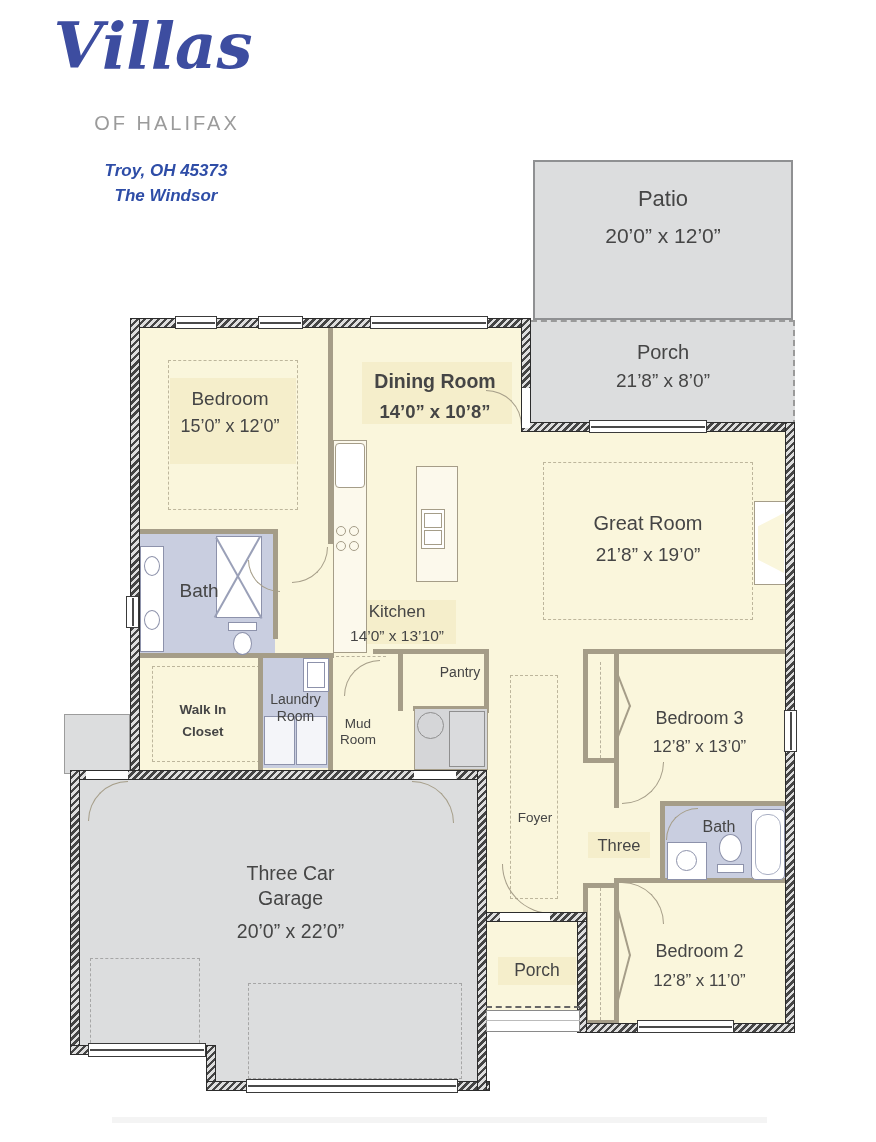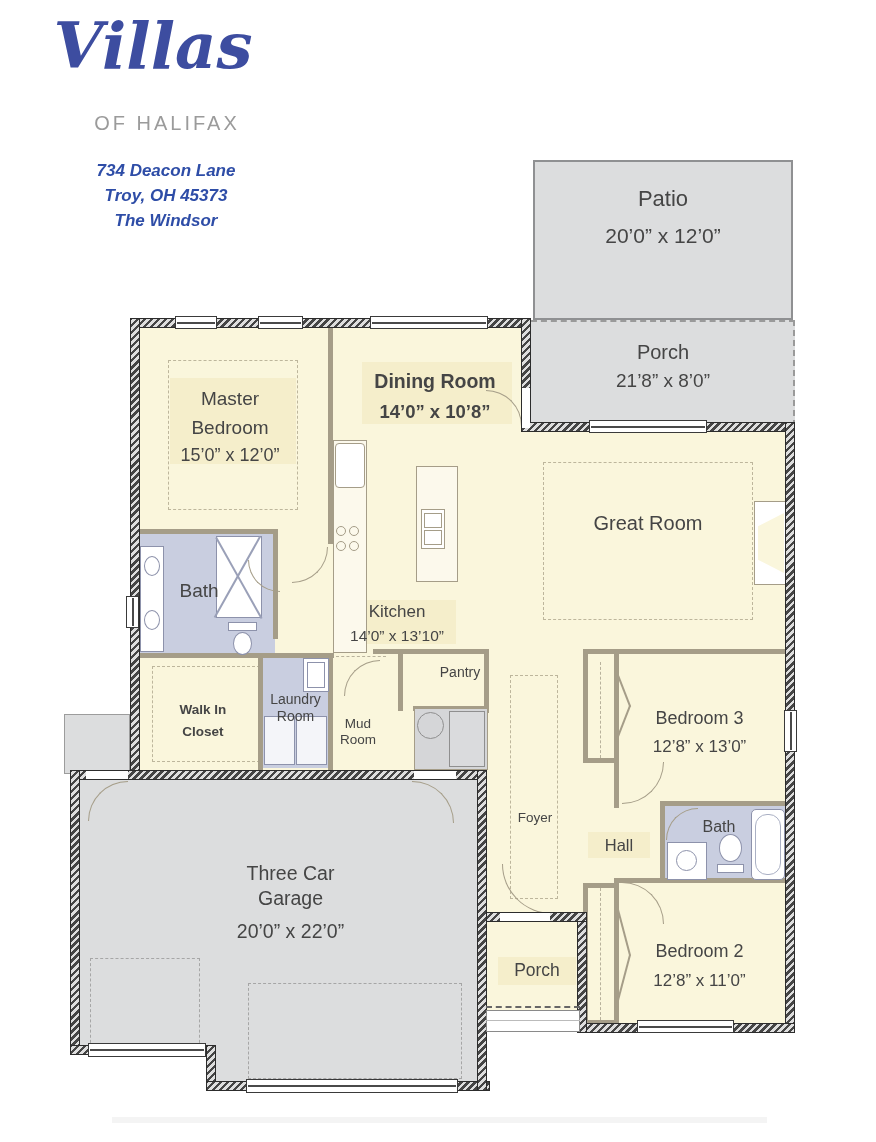--- a/index.html
+++ b/index.html
@@ -30,21 +30,20 @@
   .hdr-addr{color:#2e4da7;font-weight:bold;font-style:italic;text-align:center;}
 </style>
 </head>
 <body>
 
 <div id="page">
 
   <div class="abs hdr-script" style="left:28px;top:8px;width:250px;font-size:64px;">Villas</div>
   <div class="abs hdr-sub" style="left:62px;top:112px;width:210px;font-size:20px;">of Halifax</div>
   <div class="abs hdr-addr" style="left:42px;top:158px;width:248px;font-size:17px;line-height:25px;">
-    <div>734 Deacon Lane</div>
     <div>Troy, OH 45373</div>
     <div>The Windsor</div>
   </div>
 
   <div class="abs con" style="left:533px;top:160px;width:260px;height:160px;border:2px solid #8f9092;"></div>
   <div class="abs con" style="left:531px;top:320px;width:264px;height:106px;border-top:2px dashed #9a9a9a;border-right:2px dashed #9a9a9a;"></div>
   <div class="abs con" style="left:64px;top:714px;width:66px;height:60px;border:1px solid #9c9c9c;"></div>
   <div class="abs con" style="left:74px;top:774px;width:412px;height:276px;"></div>
   <div class="abs con" style="left:211px;top:1050px;width:275px;height:36px;"></div>
 
@@ -183,30 +182,30 @@
 
   <div class="abs lbl" style="left:533px;top:186px;width:260px;">
     <div style="font-size:22px;">Patio</div>
     <div style="font-size:21px;margin-top:12px;">20’0” x 12’0”</div>
   </div>
   <div class="abs lbl" style="left:531px;top:341px;width:264px;">
     <div style="font-size:20px;">Porch</div>
     <div style="font-size:19px;margin-top:6px;">21’8” x 8’0”</div>
   </div>
   <div class="abs lbl" style="left:160px;top:384px;width:140px;">
-    <div style="font-size:19px;line-height:29px;">Master</div>
     <div style="font-size:19px;line-height:29px;">Bedroom</div>
     <div style="font-size:18px;margin-top:3px;">15’0” x 12’0”</div>
   </div>
   <div class="abs lbl" style="left:355px;top:370px;width:160px;font-weight:bold;">
     <div style="font-size:19.5px;">Dining Room</div>
     <div style="font-size:18.5px;margin-top:8px;">14’0” x 10’8”</div>
   </div>
   <div class="abs lbl" style="left:543px;top:512px;width:210px;">
     <div style="font-size:20px;">Great Room</div>
+    <div style="font-size:19px;margin-top:9px;">21’8” x 19’0”</div>
   </div>
   <div class="abs lbl" style="left:337px;top:602px;width:120px;">
     <div style="font-size:17px;">Kitchen</div>
     <div style="font-size:15.5px;margin-top:5px;">14’0” x 13’10”</div>
   </div>
   <div class="abs lbl" style="left:159px;top:580px;width:80px;">
     <div style="font-size:19px;">Bath</div>
   </div>
   <div class="abs lbl" style="left:149px;top:699px;width:108px;font-weight:bold;">
     <div style="font-size:13.5px;line-height:22px;">Walk In</div>
@@ -224,21 +223,21 @@
     <div style="font-size:14px;">Pantry</div>
   </div>
   <div class="abs lbl" style="left:612px;top:708px;width:175px;">
     <div style="font-size:18px;">Bedroom 3</div>
     <div style="font-size:17px;margin-top:8px;">12’8” x 13’0”</div>
   </div>
   <div class="abs lbl" style="left:506px;top:810px;width:58px;">
     <div style="font-size:13.5px;">Foyer</div>
   </div>
   <div class="abs lbl" style="left:587px;top:836px;width:64px;">
-    <div style="font-size:16.5px;">Hall</div>
+    <div style="font-size:16.5px;">Three</div>
   </div>
   <div class="abs lbl" style="left:684px;top:818px;width:70px;">
     <div style="font-size:16px;">Bath</div>
   </div>
   <div class="abs lbl" style="left:178px;top:861px;width:225px;">
     <div style="font-size:19.5px;line-height:25px;">Three Car</div>
     <div style="font-size:19.5px;line-height:25px;">Garage</div>
     <div style="font-size:19.5px;margin-top:9px;">20’0” x 22’0”</div>
   </div>
   <div class="abs lbl" style="left:492px;top:960px;width:90px;">

